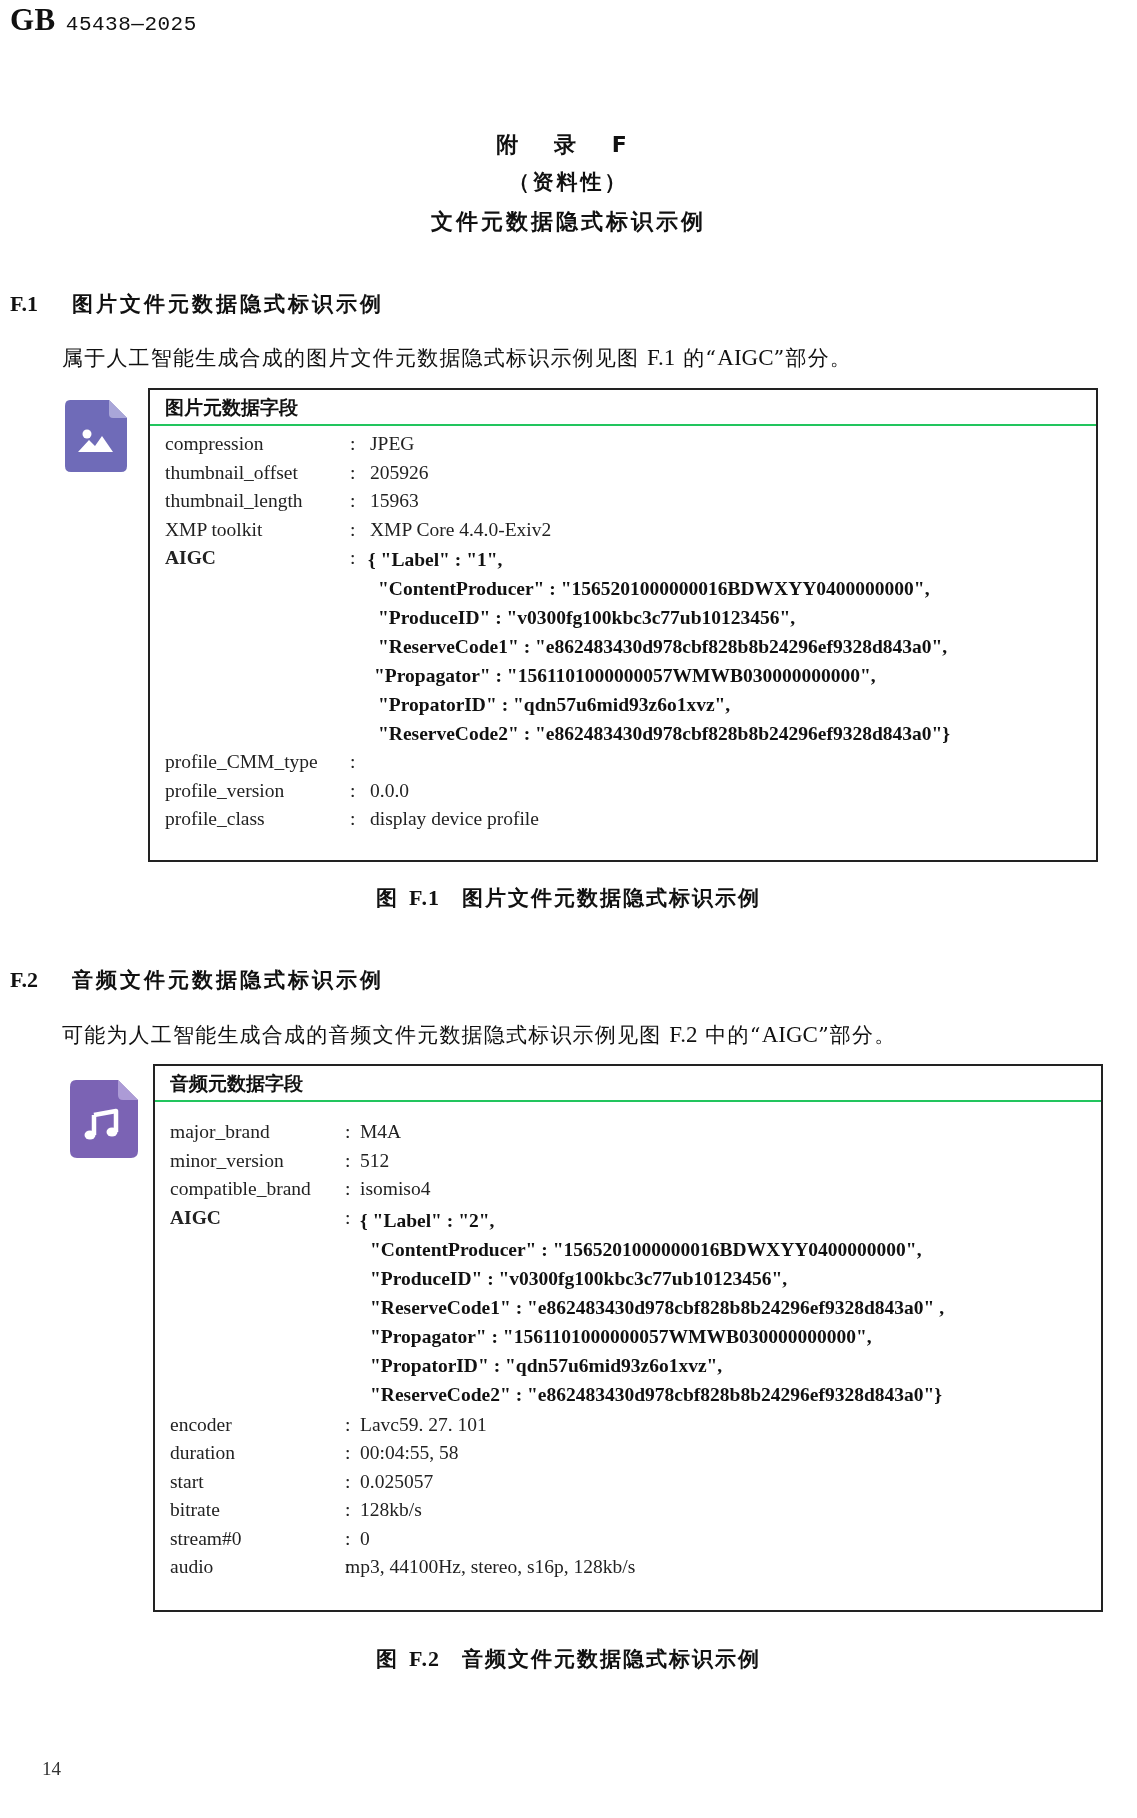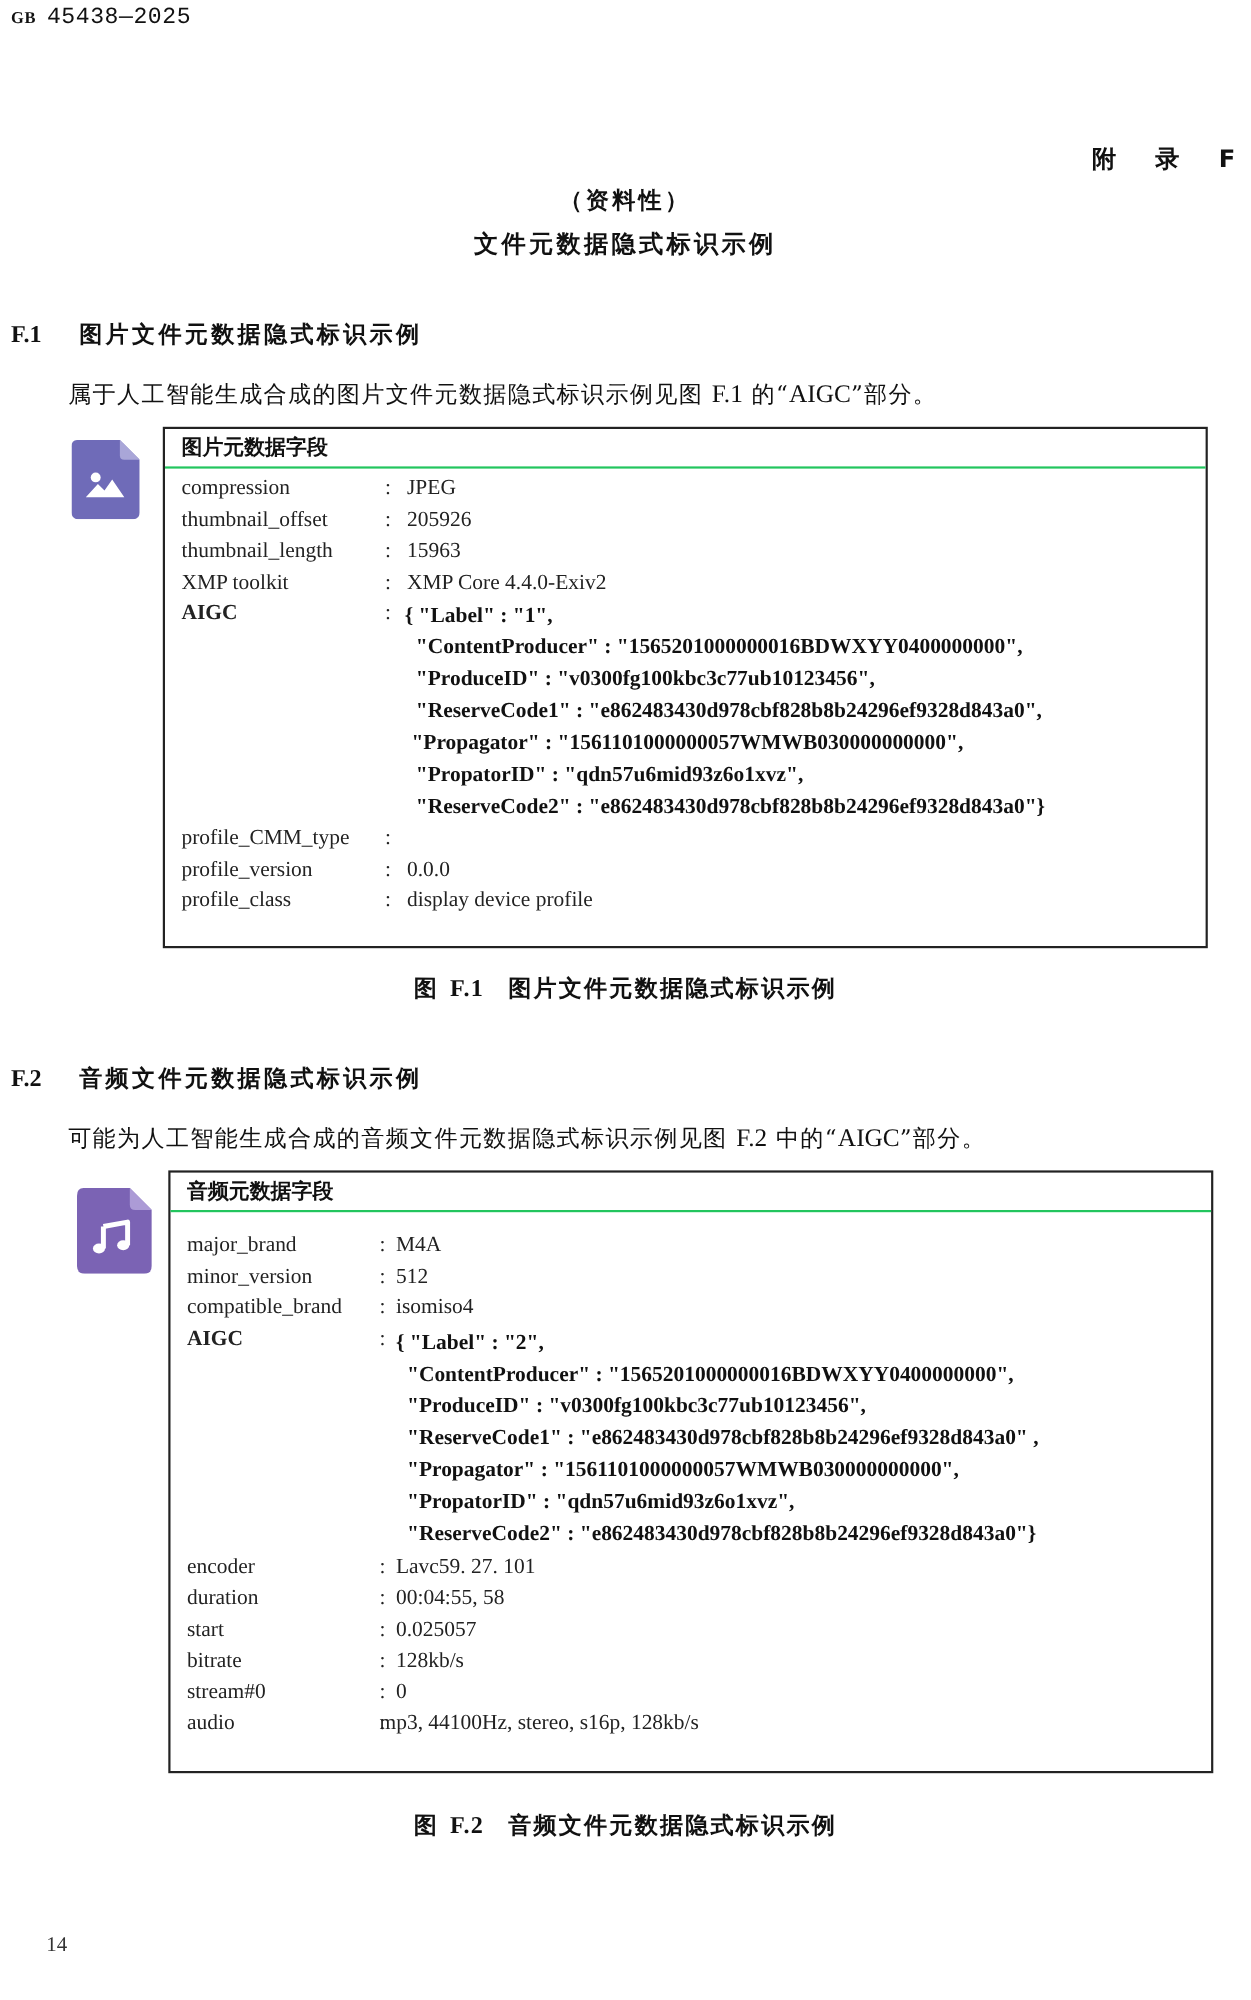--- a/index.html
+++ b/index.html
@@ -2,25 +2,25 @@
 <html><head>
 <meta charset="utf-8">
 <style>
   html, body { margin: 0; padding: 0; background: #ffffff; }
   body {
     width: 1137px; height: 1818px; position: relative; overflow: hidden;
     color: #111; font-family: "DejaVu Sans", "Liberation Sans", sans-serif;
   }
   .abs { position: absolute; }
   .std-code { left: 10px; top: 2px; font-size: 22px; letter-spacing: 0.5px; white-space: nowrap; }
-  .std-code .gb { font-family: "Liberation Serif", serif; font-weight: bold; font-size: 15px; margin-right: 10px; }
+  .std-code .gb { font-family: "Liberation Serif", serif; font-weight: bold; font-size: 31px; margin-right: 10px; }
   .std-code .num { font-family: Liberation Mono, monospace; font-size: 21px; }
 
   .center { left: 0; width: 1137px; text-align: center; white-space: nowrap; }
-  .annex-title { top: 130px; font-size: 22px; font-weight: bold; letter-spacing: 14px; text-align: right; }
+  .annex-title { top: 130px; font-size: 22px; font-weight: bold; letter-spacing: 14px; }
   .annex-type { top: 168px; font-size: 21px; font-weight: bold; letter-spacing: 3px; }
   .annex-name { top: 207px; font-size: 22px; font-weight: bold; letter-spacing: 3px; }
 
   .sec-heading { left: 10px; font-size: 21px; font-weight: bold; white-space: nowrap; }
   .sec-heading .no { font-family: "Liberation Serif", serif; font-size: 22px; display: inline-block; width: 62px; }
   .sec-heading .txt { letter-spacing: 3px; }
   .para { left: 62px; font-size: 21px; white-space: nowrap; letter-spacing: 1.2px;
           font-family: "DejaVu Serif", "Liberation Serif", serif; }
   .para .latin { font-family: "Liberation Serif", serif; font-size: 23px; letter-spacing: 0; }
 

